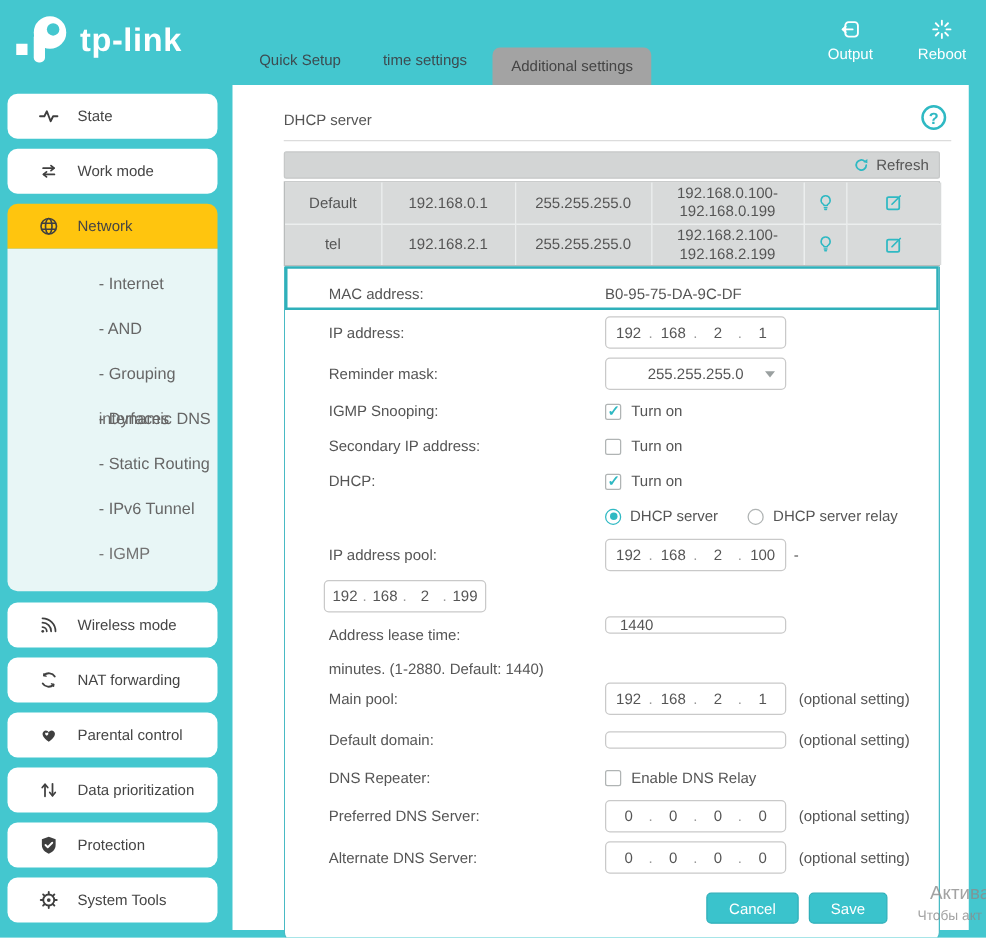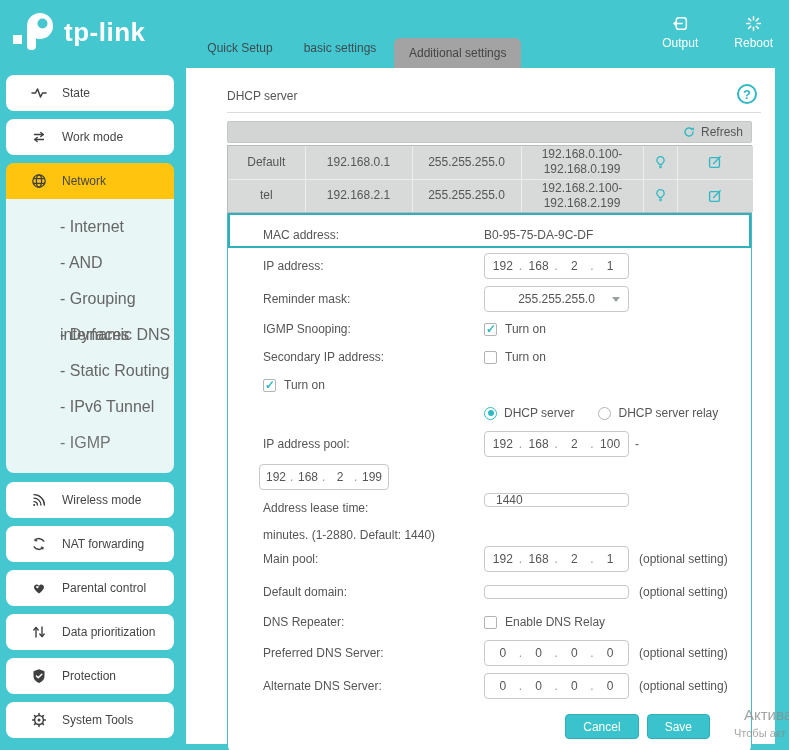--- a/index.html
+++ b/index.html
@@ -15,21 +15,21 @@
   .tab.active { background:#a3a3a3; width:auto; height:30px; line-height:30px; padding:0 15px 0; border-radius:6px 6px 0 0; color:#444; margin-left:4px; }
   .hactions { position:absolute; right:16px; top:15px; display:flex; gap:36px; }
   .haction { display:flex; flex-direction:column; align-items:center; gap:4px; color:#fff; font-size:12px; cursor:pointer; }
 
   
   .sidebar { position:absolute; left:0; top:68px; bottom:0; width:183px; padding:7px 0 0 6px; }
   .scard { width:168px; height:36px; background:#fff; border-radius:8px; display:flex; align-items:center; padding-left:25px; margin-bottom:8px; font-size:12px; color:#454545; cursor:pointer; }
   .scard .icn { width:16px; height:16px; margin-right:15px; flex:none; }
   .scard.active { background:#ffc50e; border-radius:8px 8px 0 0; margin-bottom:0; }
   .submenu { width:168px; background:#e8f6f6; border-radius:0 0 8px 8px; padding:10px 0 12px; margin-bottom:9px; }
-  .subitem { height:36px; line-height:36px; padding-left:54px; font-size:16px; color:#666; cursor:pointer; }
+  .subitem { height:36px; line-height:36px; padding-left:73px; font-size:13px; color:#666; cursor:pointer; }
   .subitem.disabled { color:#737373; }
 
   
   .content { position:absolute; left:186px; top:68px; width:589px; height:676px; background:#fff; }
   .page-head { position:relative; margin:21px 14px 0 41px; }
   .page-title { font-size:12px; font-weight:normal; color:#555; padding-bottom:9px; border-bottom:1px solid #dcdcdc; }
   .help { position:absolute; right:4px; top:-5px; width:20px; height:20px; border:2px solid #2fb9c3; border-radius:50%; color:#2fb9c3; font-size:13px; font-weight:bold; text-align:center; line-height:17px; cursor:pointer; }
   .toolbar { margin:8px 0 0 41px; width:525px; height:22px; background:#d3d5d5; border:1px solid #c6c8c8; border-radius:2px; display:flex; justify-content:flex-end; align-items:center; padding-right:8px; }
   .refresh { display:flex; align-items:center; gap:5px; font-size:12px; color:#555; cursor:pointer; }
 
@@ -87,21 +87,21 @@
       <svg width="48" height="44" viewBox="0 0 48 44">
         <rect x="1" y="25" width="9" height="9" fill="#fff"></rect>
         <circle cx="28" cy="16" r="13" fill="#fff"></circle>
         <circle cx="30.5" cy="13.5" r="5" fill="#44c7cf"></circle>
         <rect x="15" y="16" width="9" height="24" rx="4" fill="#fff"></rect>
       </svg>
       <span class="logo-text">tp-link</span>
     </div>
     <div class="tabs">
       <div class="tab">Quick Setup</div>
-      <div class="tab">basic settings</div>
+      <div class="tab">time settings</div>
       <div class="tab active">Additional settings</div>
     </div>
     <div class="hactions">
       <div class="haction">
         <svg width="17" height="17" viewBox="0 0 16 16" fill="none" stroke="#fff" stroke-width="1.4" stroke-linecap="round" stroke-linejoin="round">
           <rect x="4" y="2.5" width="9.5" height="11" rx="2.5"></rect>
           <path d="M9.5 8 H2"></path>
           <path d="M4.3 5.8 L2 8 L4.3 10.2"></path>
         </svg>
         <span>Output</span>
@@ -329,20 +329,21 @@
         <span>Turn on</span>
       </div>
 
       <div class="frow">
         <div class="flabel">Secondary IP address:</div>
         <span class="checkbox"></span>
         <span>Turn on</span>
       </div>
 
       <div class="frow">
+        <div class="flabel">DHCP:</div>
         <span class="checkbox checked"></span>
         <span>Turn on</span>
       </div>
 
       <div class="frow">
         <div class="flabel"></div>
         <div class="radio-group">
           <span class="radio-opt">
             <span class="radio selected"></span>
             <span>DHCP server</span>

